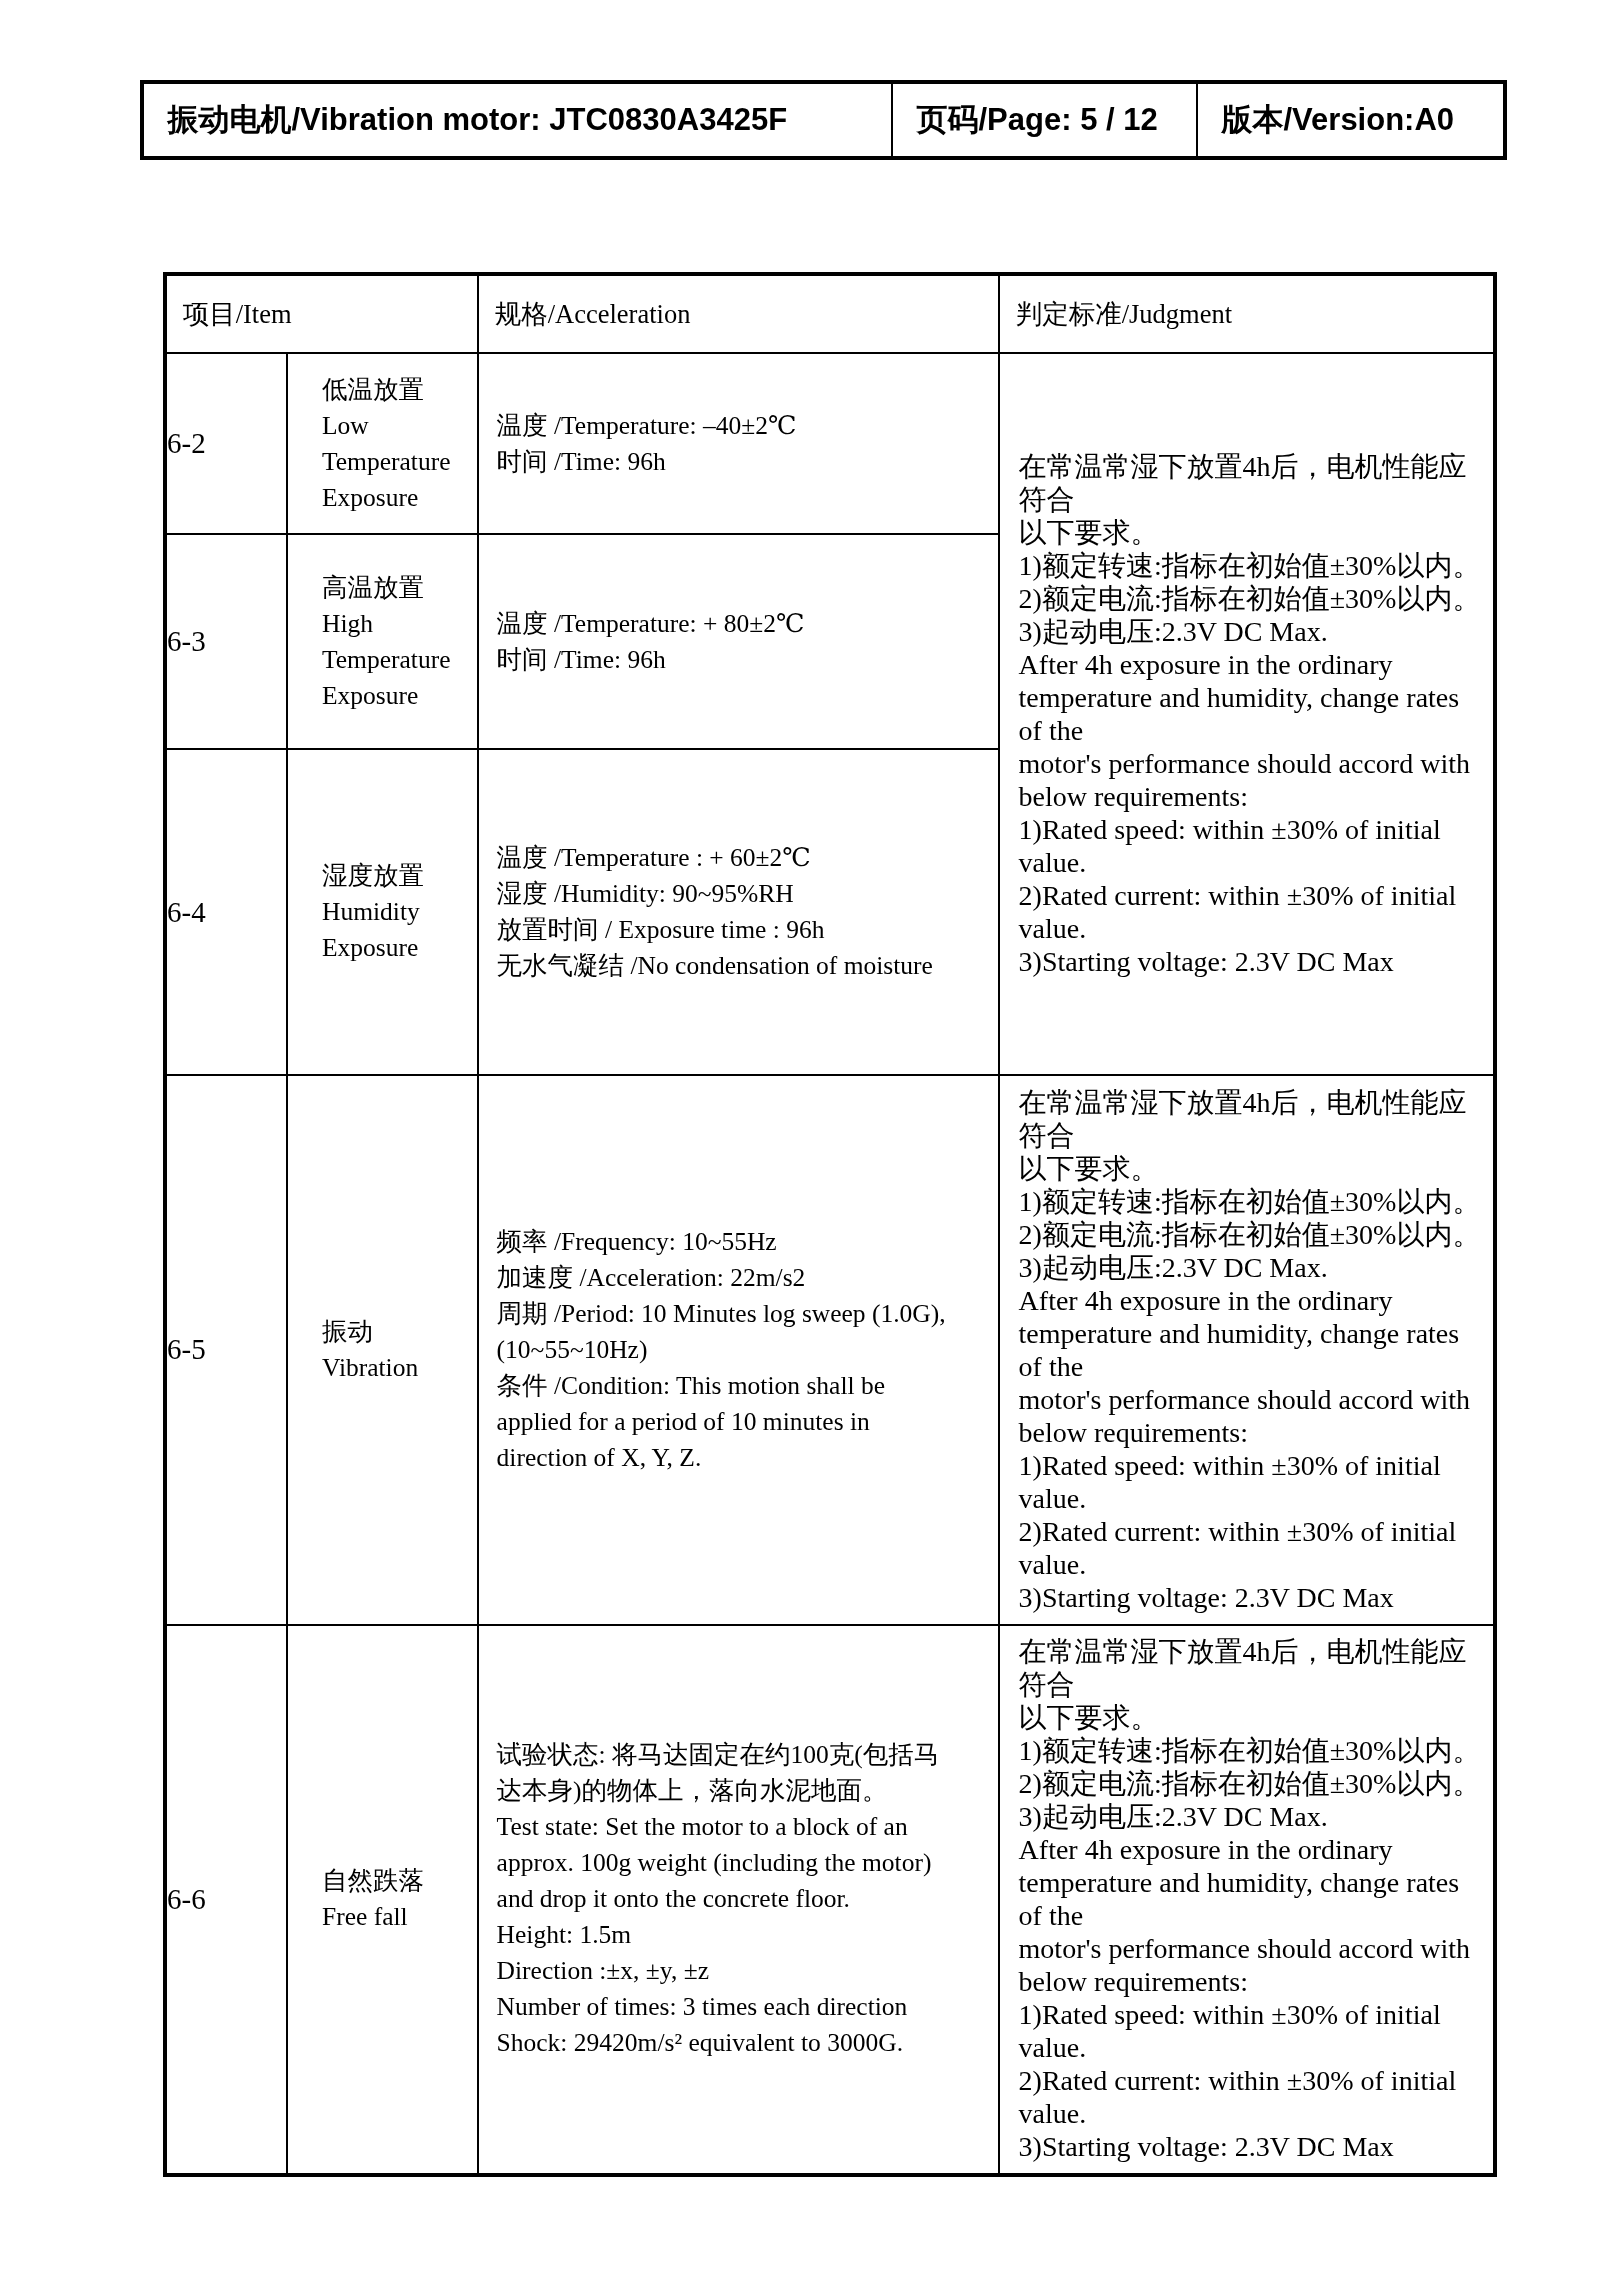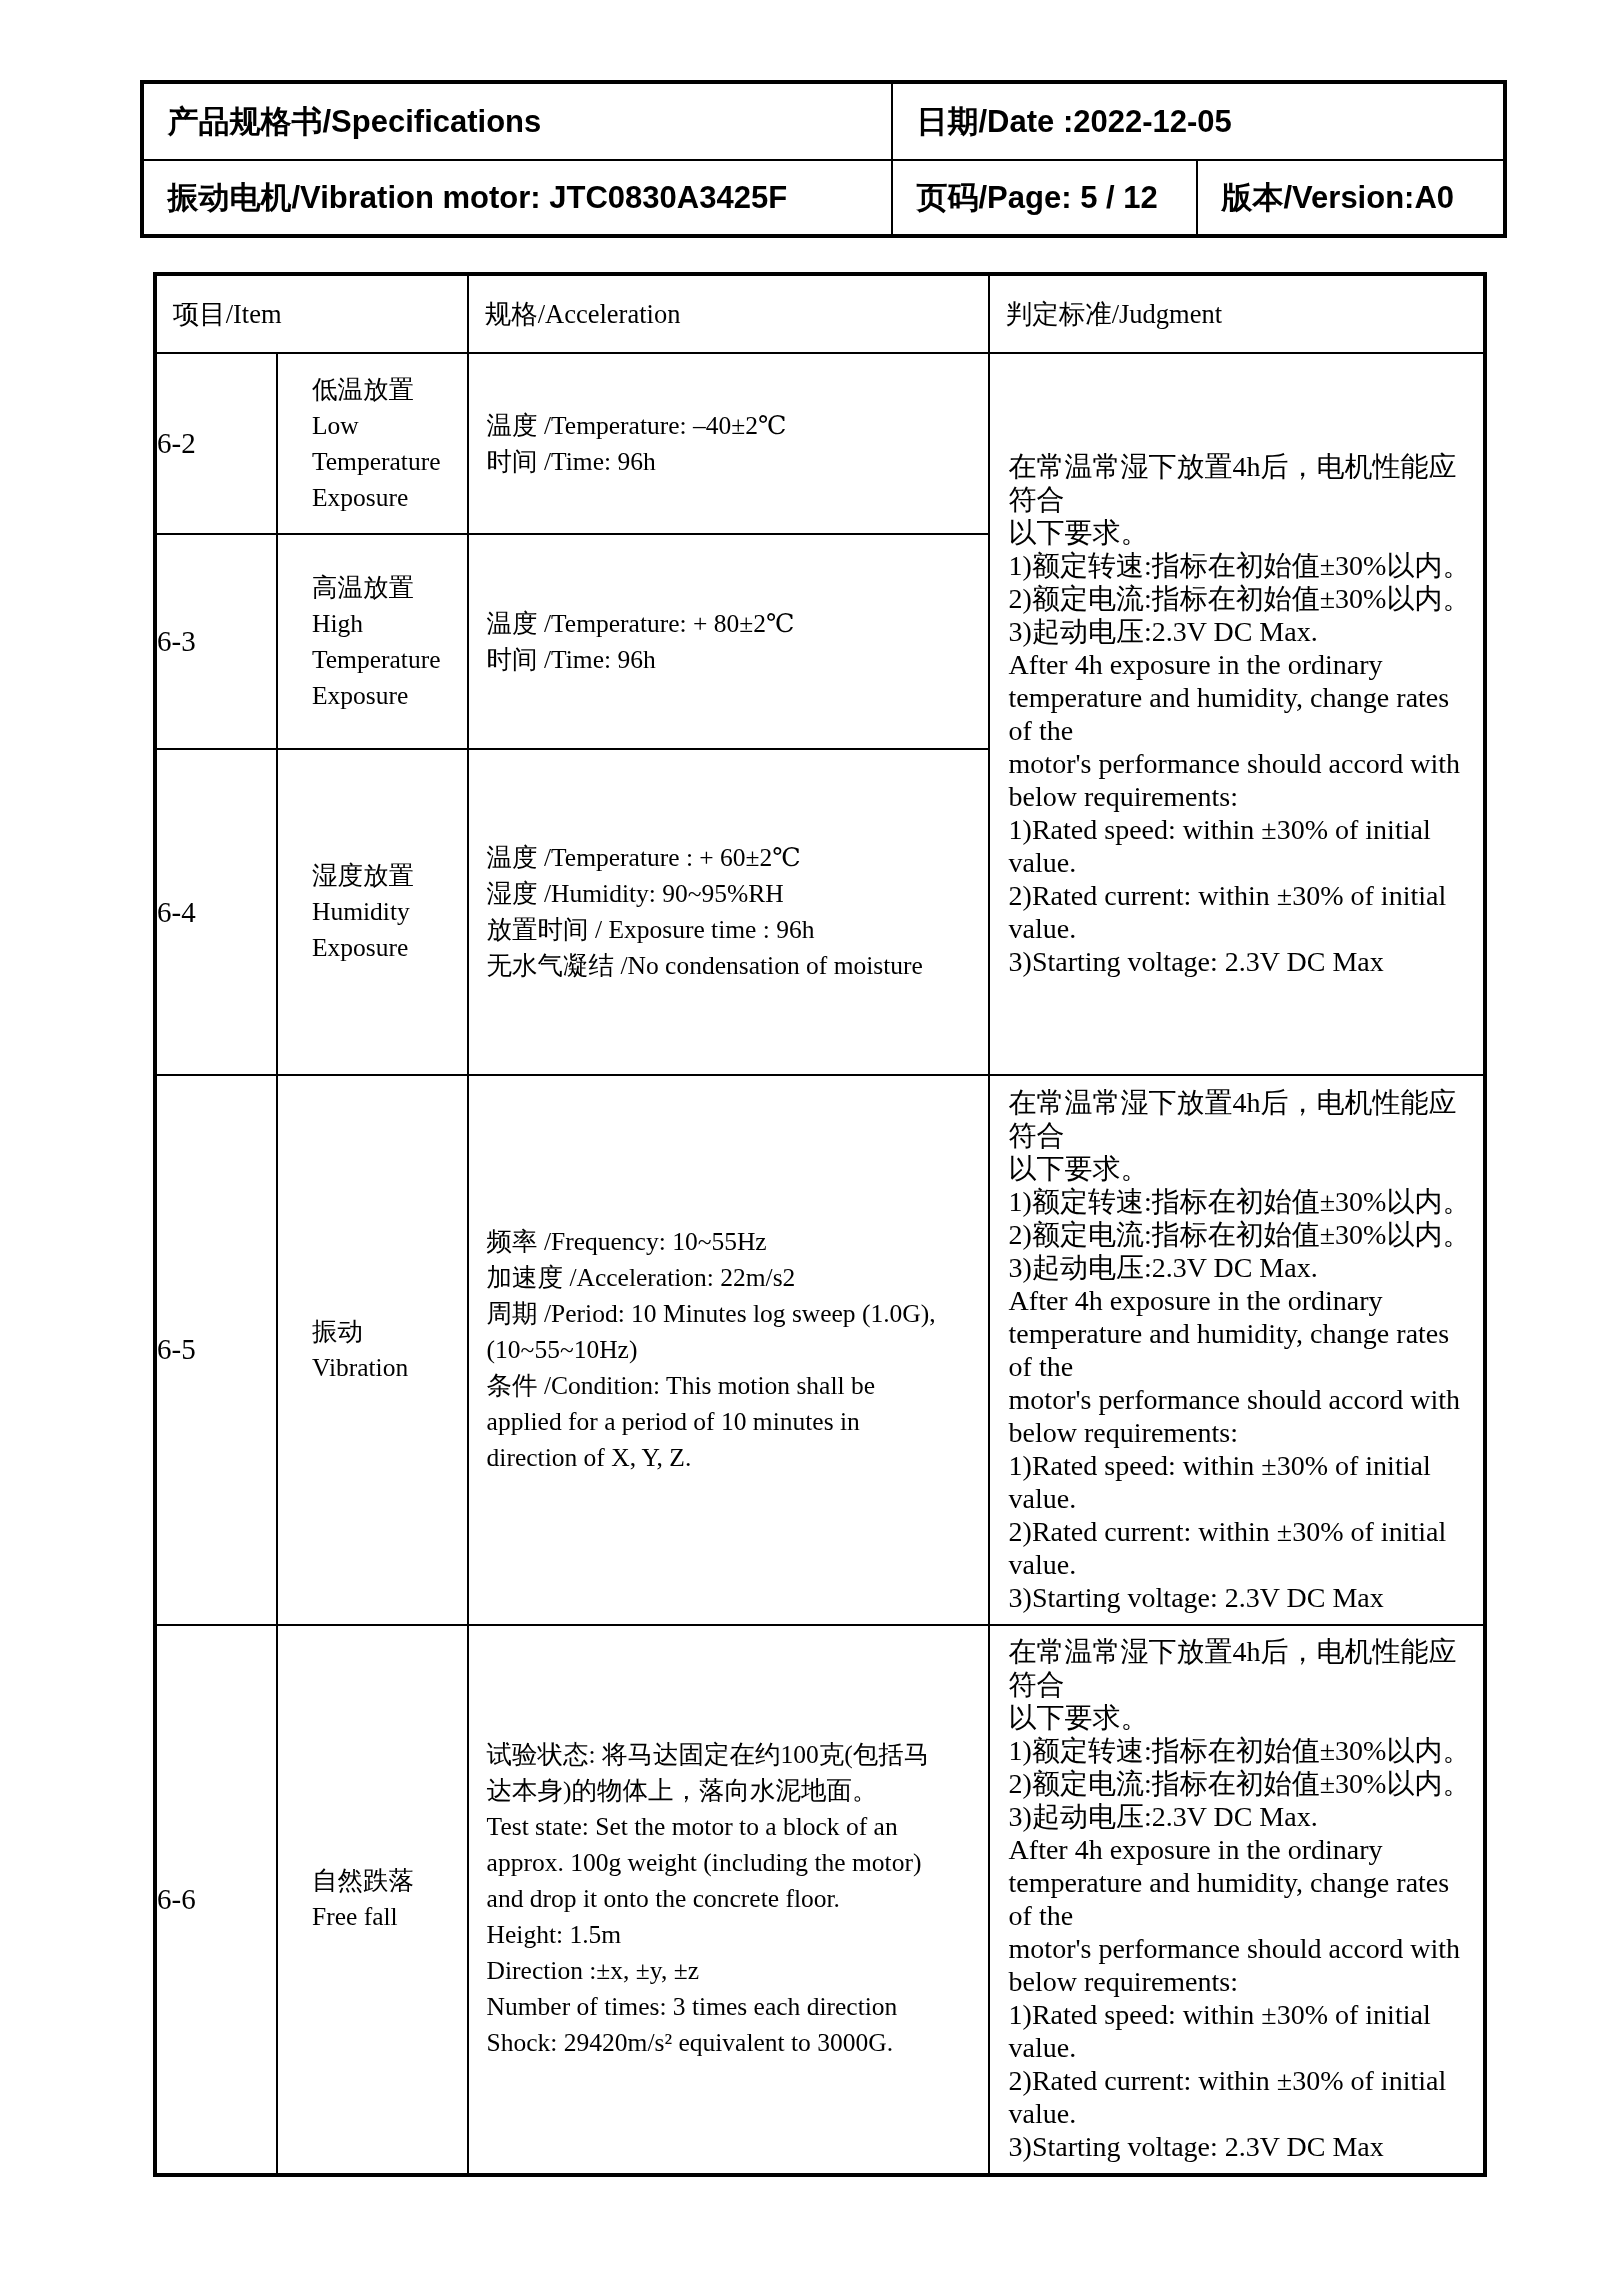--- a/index.html
+++ b/index.html
@@ -26,21 +26,21 @@
     border:2px solid #000;
     vertical-align:middle;
     padding-left:23.5px;
     white-space:pre-line;
   }
   .h-row1 { height:78px; }
   .h-row2 { height:76px; }
 
   
   .main-table {
-    position:absolute; left:153px; top:272px;
+    position:absolute; left:163px; top:272px;
     width:1330px;
     border:4.9px solid #000;
     font-size:25.5px;
   }
   .main-table th, .main-table td {
     border:2.9px solid #000;
     vertical-align:middle;
     text-align:left;
     white-space:pre-line;
   }
@@ -81,24 +81,20 @@
 
 <div class="page">
 
   <table class="header-table">
     <colgroup>
       <col style="width:750px">
       <col style="width:305px">
       <col style="width:308px">
     </colgroup>
     <tbody>
-      <tr class="h-row1">
-        <td>产品规格书/Specifications</td>
-        <td colspan="2">日期/Date :2022-12-05</td>
-      </tr>
       <tr class="h-row2">
         <td>振动电机/Vibration motor:    JTC0830A3425F</td>
         <td>页码/Page: 5 / 12</td>
         <td>版本/Version:A0</td>
       </tr>
     </tbody>
   </table>
 
   <table class="main-table">
     <colgroup>

